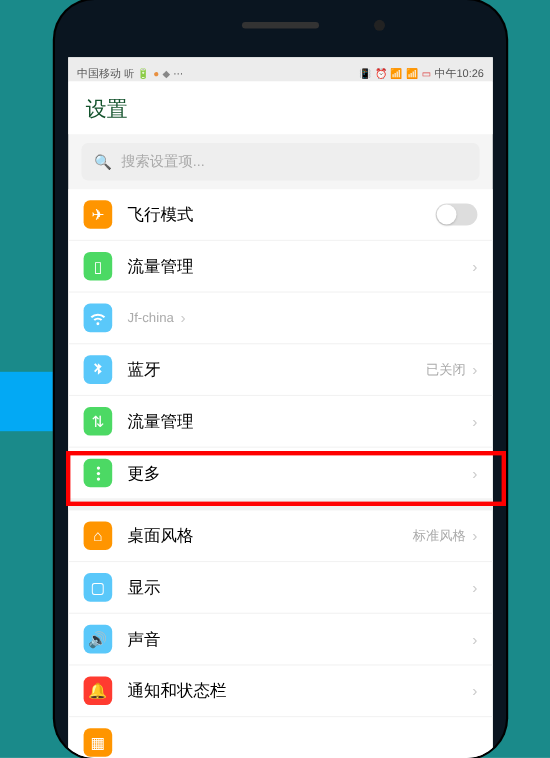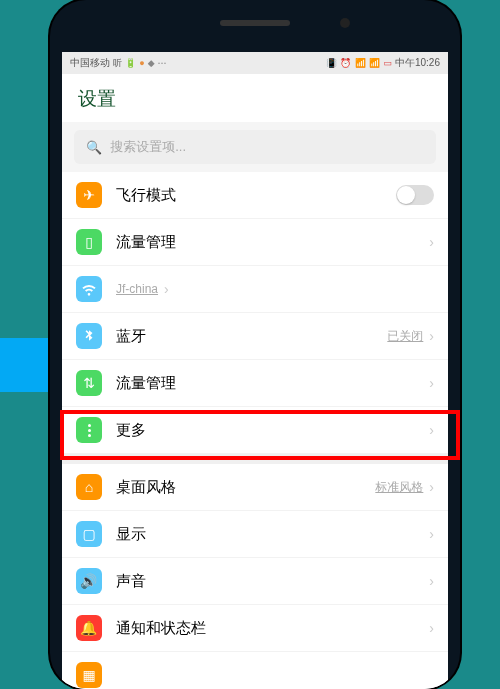--- a/index.html
+++ b/index.html
@@ -55,21 +55,21 @@
     left: 12px;
     right: 12px;
     bottom: 0;
     background: #f5f5f5;
     overflow: hidden;
   }
   .status-bar {
     height: 22px;
     background: #ececec;
     display: flex;
-    align-items: center;
+    align-items: flex-end;
     justify-content: space-between;
     padding: 0 8px;
     font-size: 10px;
     color: #555;
   }
   .status-left, .status-right { display: flex; align-items: center; gap: 3px; }
   .status-right { font-size: 10px; }
   .header {
     background: #fff;
     padding: 12px 16px 10px;
@@ -123,21 +123,21 @@
   .icon-wlan { background: #5ac8fa; }
   .icon-bt { background: #5ac8fa; }
   .icon-data { background: #4cd964; }
   .icon-more { background: #4cd964; }
   .icon-desktop { background: #ff9500; }
   .icon-display { background: #5ac8fa; }
   .icon-sound { background: #5ac8fa; }
   .icon-notify { background: #ff3b30; }
   .icon-app { background: #ff9500; }
   .row-label { font-size: 15px; color: #000000; flex: 1; }
-  .row-value { font-size: 12px; color: #aaa; margin-right: 6px; text-decoration: underline; }
+  .row-value { font-size: 12px; color: #aaa; margin-right: 6px; }
   .chevron { color: #ccc; font-size: 14px; }
   .toggle {
     width: 38px;
     height: 20px;
     background: #ddd;
     border-radius: 10px;
     position: relative;
   }
   .toggle::after {
     content: '';

